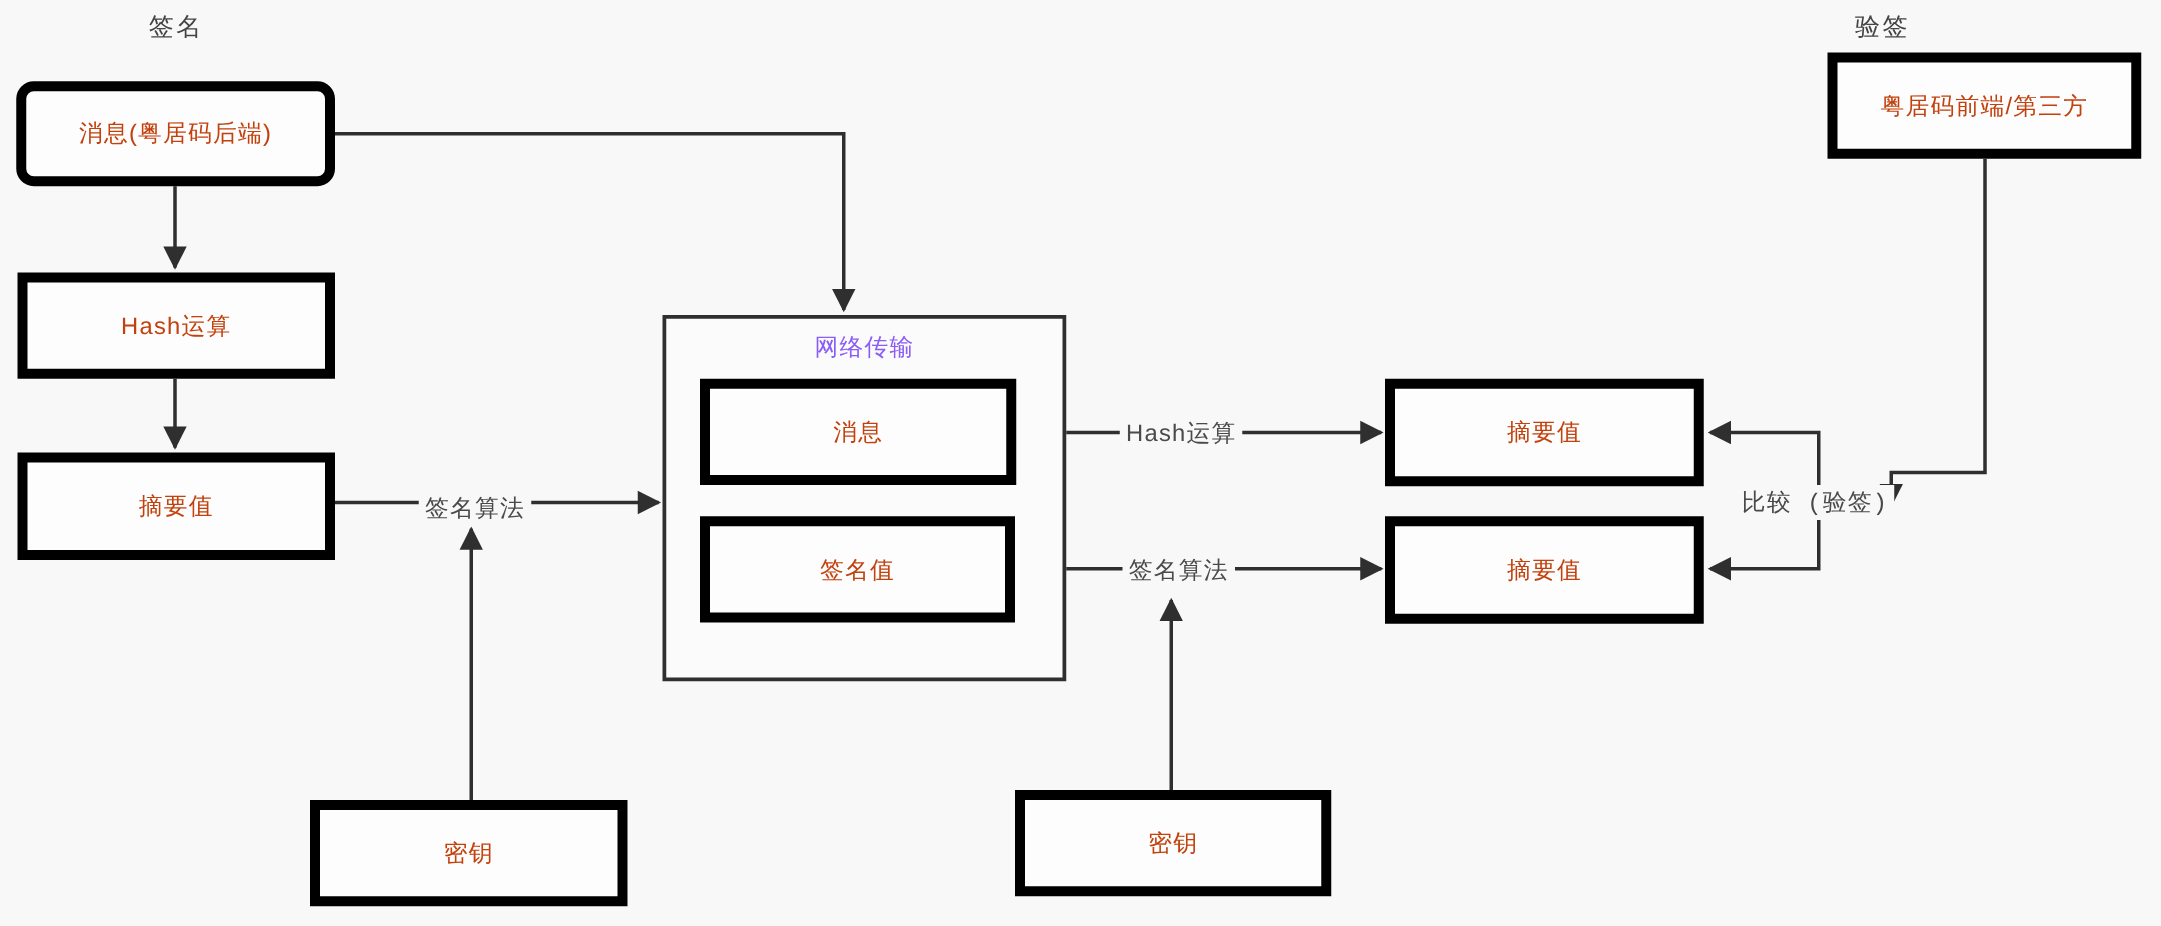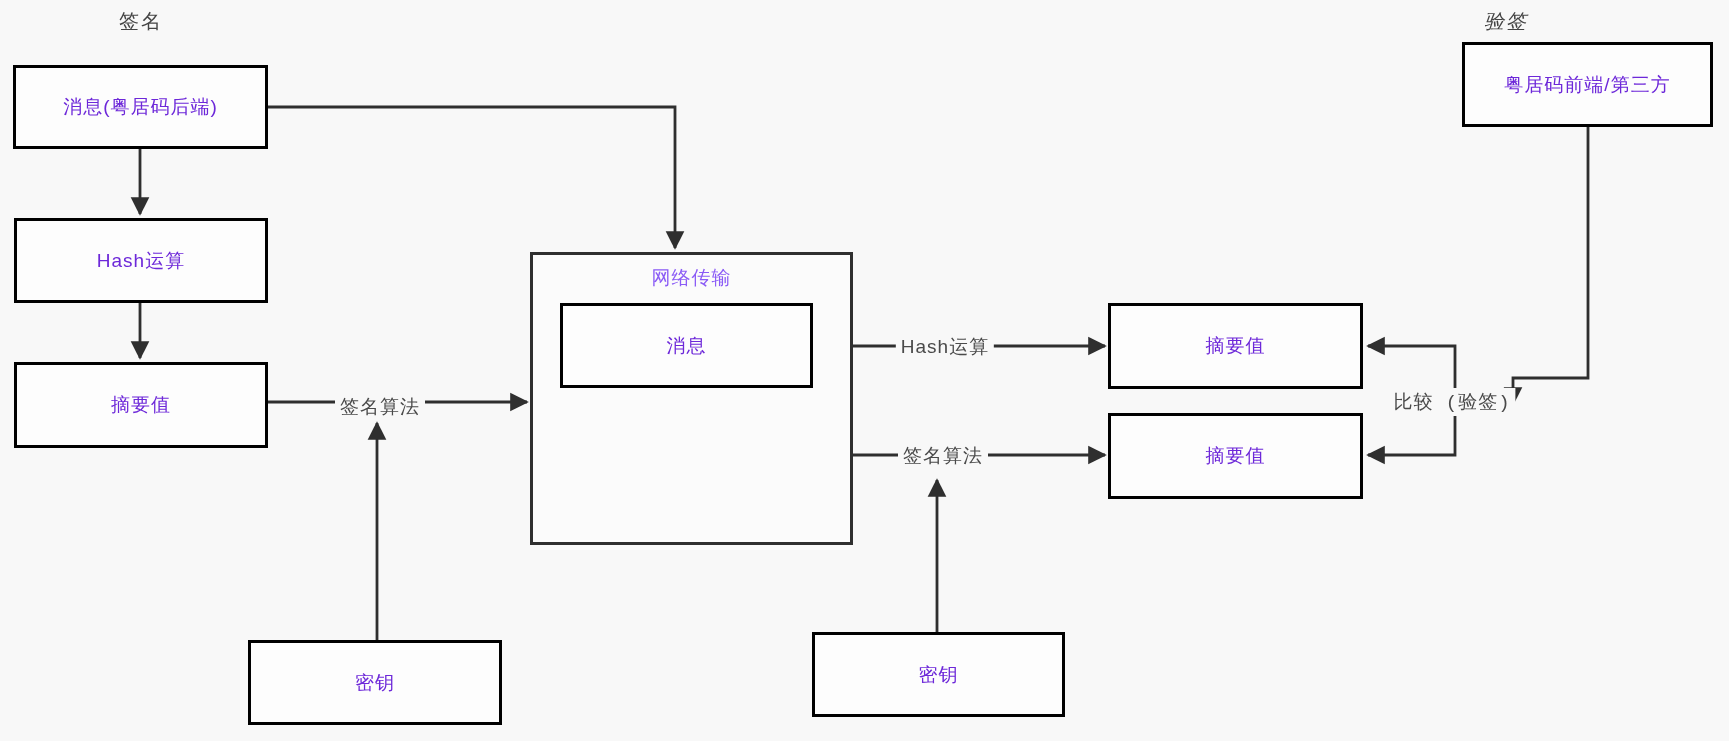--- a/index.html
+++ b/index.html
@@ -17,27 +17,27 @@
   }
   .connectors {
     position: absolute;
     left: 0; top: 0;
     width: 1729px; height: 741px;
     z-index: 1;
   }
   .node {
     position: absolute;
     box-sizing: border-box;
-    border: 3px solid #000000;
+    border: 8px solid #000000;
     background: #fdfdfd;
     display: flex;
     align-items: center;
     justify-content: center;
     font-size: 19px;
-    color: #6d28d9;
+    color: #c2410c;
     z-index: 2;
     letter-spacing: 1px;
   }
   .container-node {
     position: absolute;
     box-sizing: border-box;
     border: 3px solid #2f2f2f;
     background: #fbfbfb;
     z-index: 2;
   }
@@ -89,37 +89,40 @@
       <path d="M377 640 L377 423" marker-end="url(#arrow)"></path>
       <path d="M813 346 L1105 346" marker-end="url(#arrow)"></path>
       <path d="M812 455 L1105 455" marker-end="url(#arrow)"></path>
       <path d="M937 632 L937 480" marker-end="url(#arrow)"></path>
       <path d="M1588 127 L1588 378 L1513 378 L1513 404" marker-end="url(#arrow)"></path>
       <path d="M1368 346 L1455 346 L1455 455 L1368 455" marker-start="url(#arrow)" marker-end="url(#arrow)"></path>
     </g>
   </svg>
 
   <div class="section-label" style="left:141px; top:8px;">签名</div>
-  <div class="section-label" style="left:1506px; top:8px;font-style:italic;">验签</div>
+  <div class="section-label" style="left:1506px; top:8px;">验签</div>
 
-  <div class="node" style="left:13px; top:65px; width:255px; height:84px;">
+  <div class="node" style="left:13px; top:65px; width:255px; height:84px;border-radius:14px;">
     <span>消息(粤居码后端)</span>
   </div>
   <div class="node" style="left:14px; top:218px; width:254px; height:85px;">
     <span>Hash运算</span>
   </div>
   <div class="node" style="left:14px; top:362px; width:254px; height:86px;">
     <span>摘要值</span>
   </div>
 
   <div class="container-node" style="left:530px; top:252px; width:323px; height:293px;">
     <div class="container-title">网络传输</div>
   </div>
   <div class="node" style="left:560px; top:303px; width:253px; height:85px;font-family:Liberation Serif, serif;">
     <span>消息</span>
+  </div>
+  <div class="node" style="left:560px; top:413px; width:252px; height:85px;">
+    <span>签名值</span>
   </div>
 
   <div class="node" style="left:1108px; top:303px; width:255px; height:86px;">
     <span>摘要值</span>
   </div>
   <div class="node" style="left:1108px; top:413px; width:255px; height:86px;">
     <span>摘要值</span>
   </div>
 
   <div class="node" style="left:1462px; top:42px; width:251px; height:85px;">

